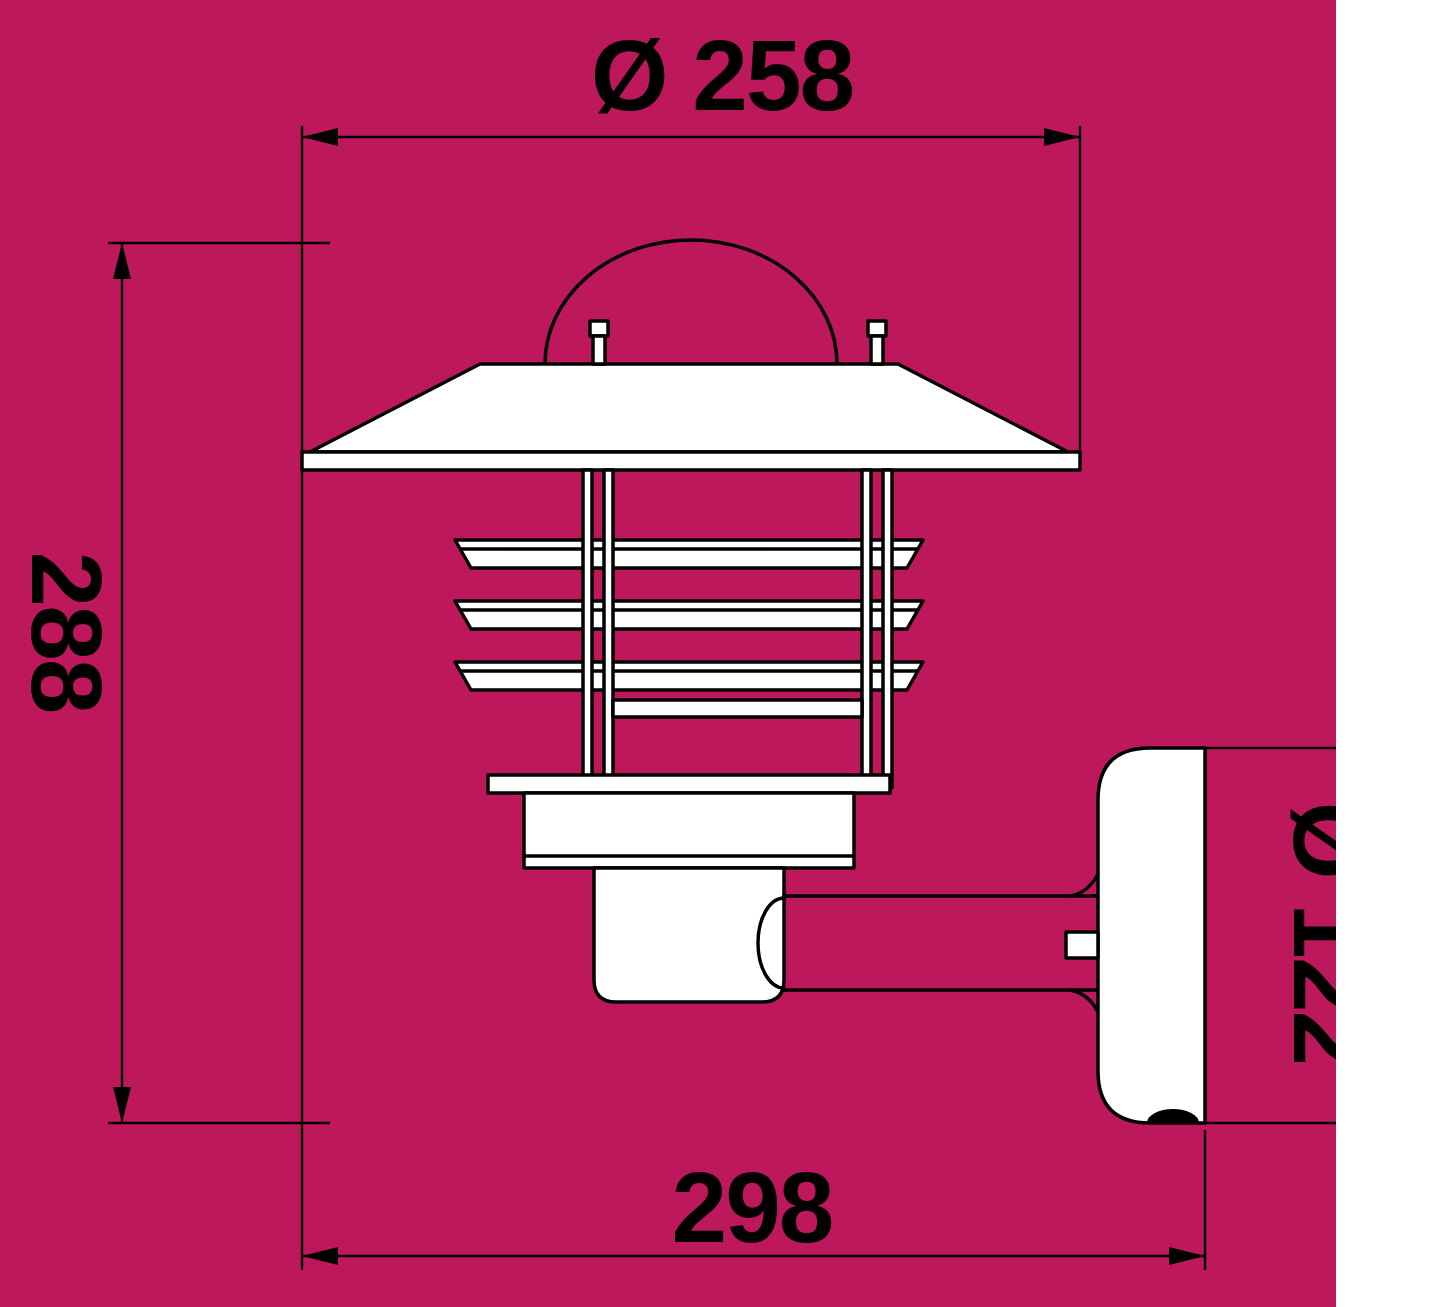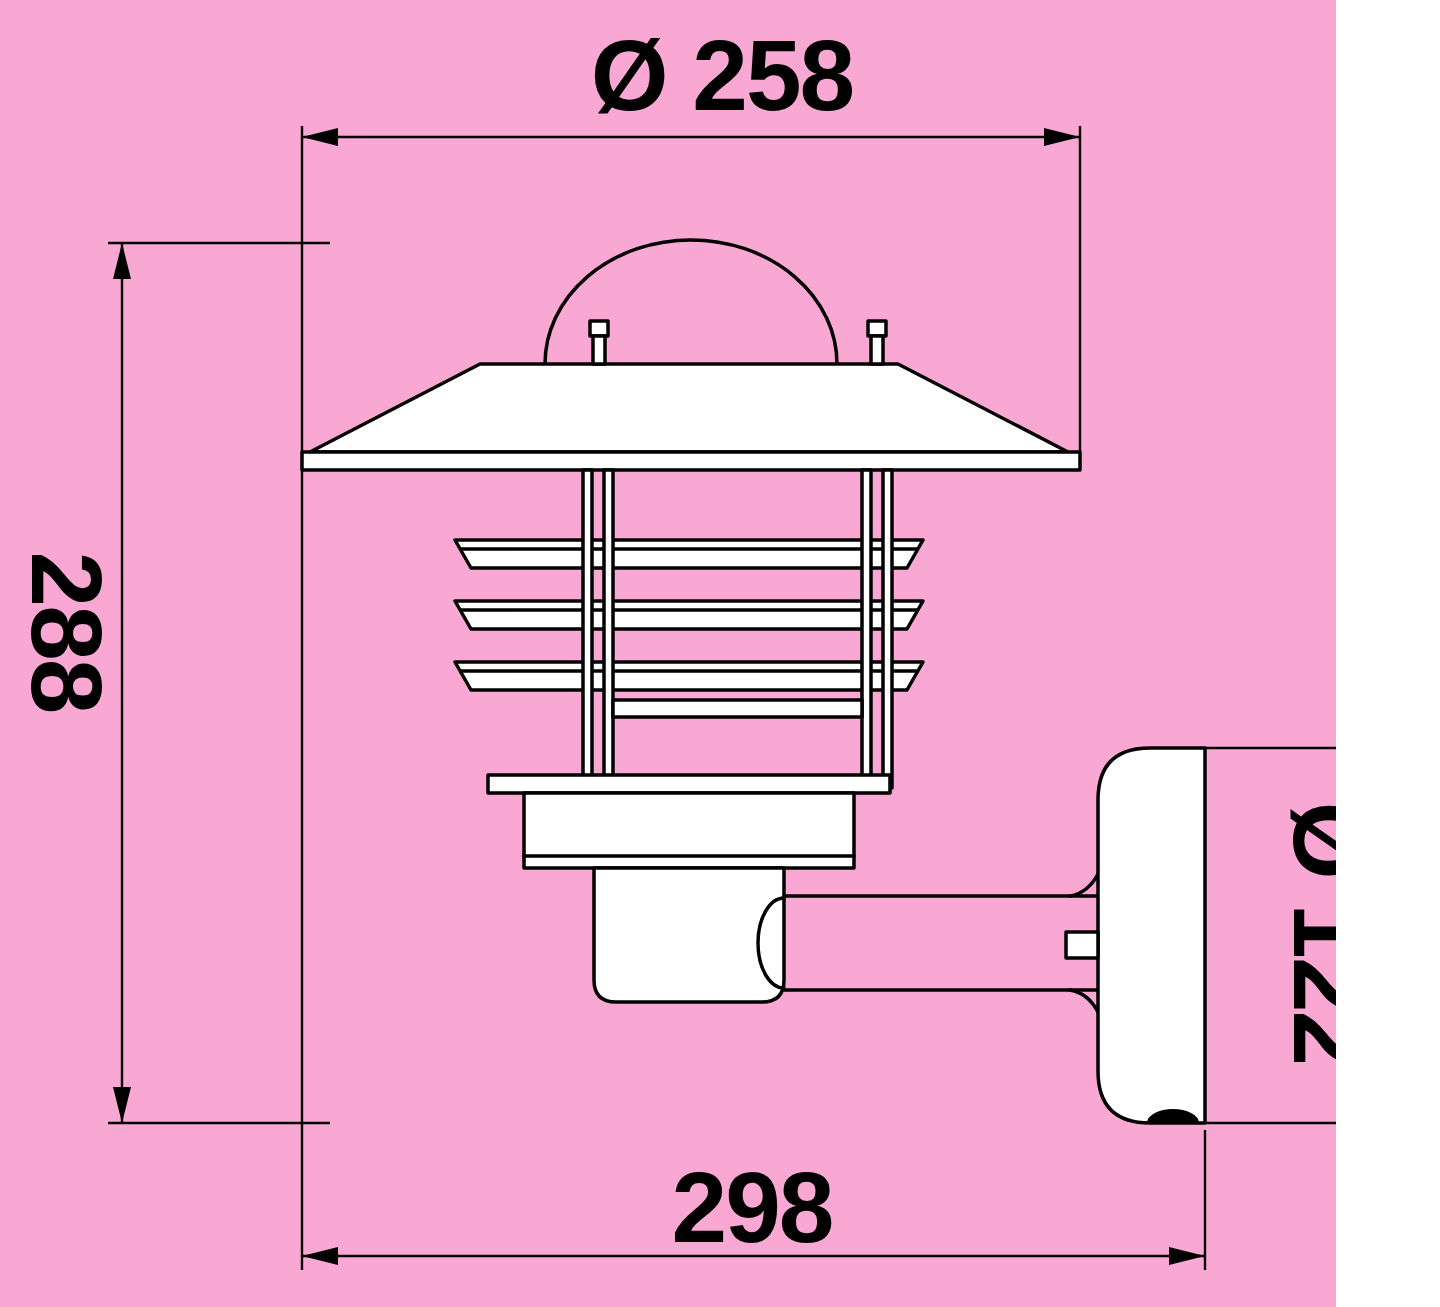--- a/index.html
+++ b/index.html
@@ -4,21 +4,21 @@
 <style>
   html, body {
     margin: 0;
     padding: 0;
     background: #ffffff;
   }
   .canvas {
     position: relative;
     width: 1336px;
     height: 1307px;
-    background: #f9a8d4;
+    background: #be185d;
     overflow: hidden;
   }
   svg.drawing {
     position: absolute;
     left: 0;
     top: 0;
     width: 1440px;
     height: 1307px;
   }
   .obj {

